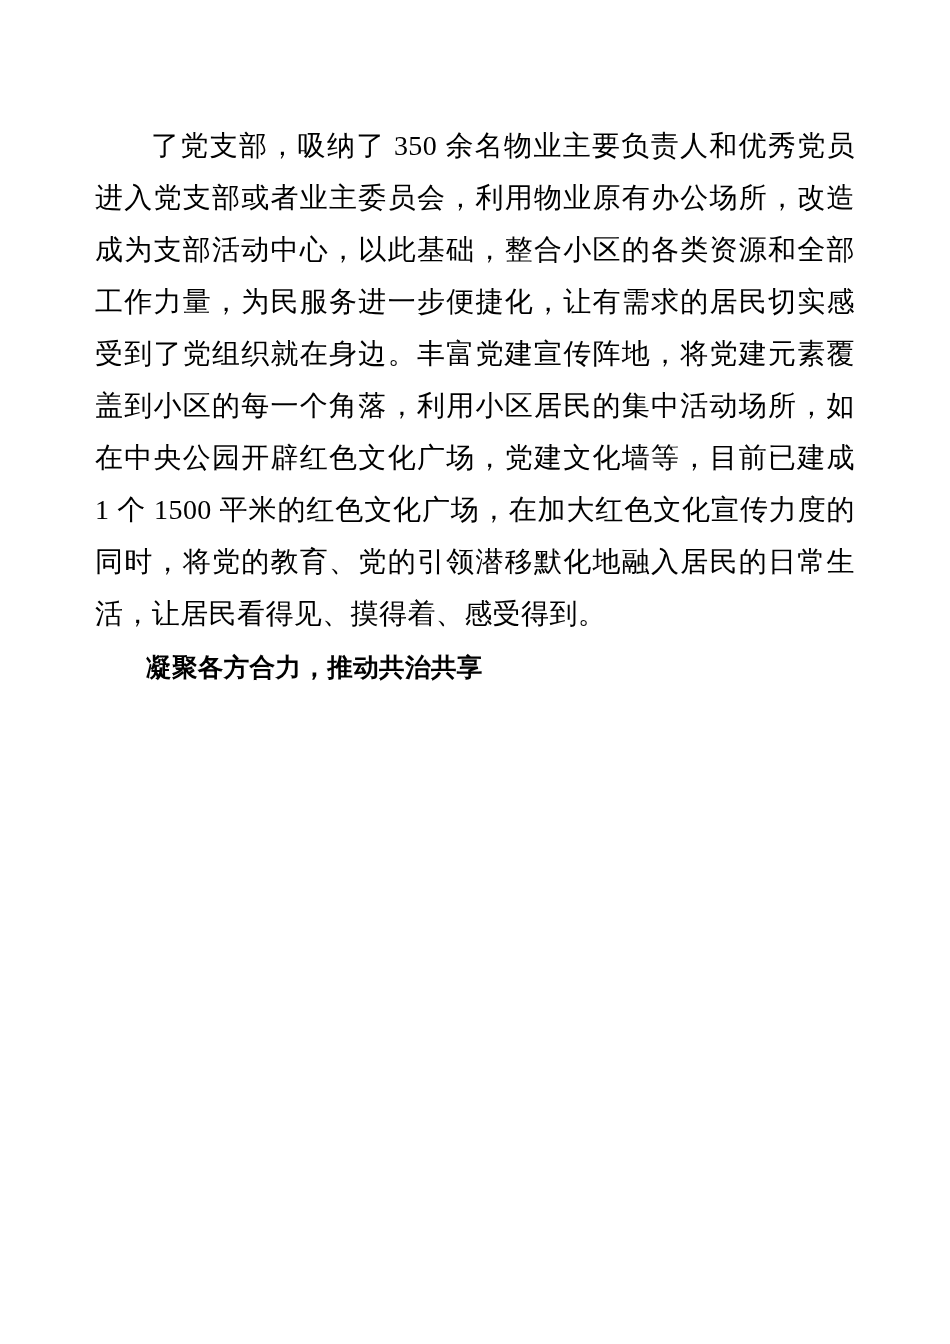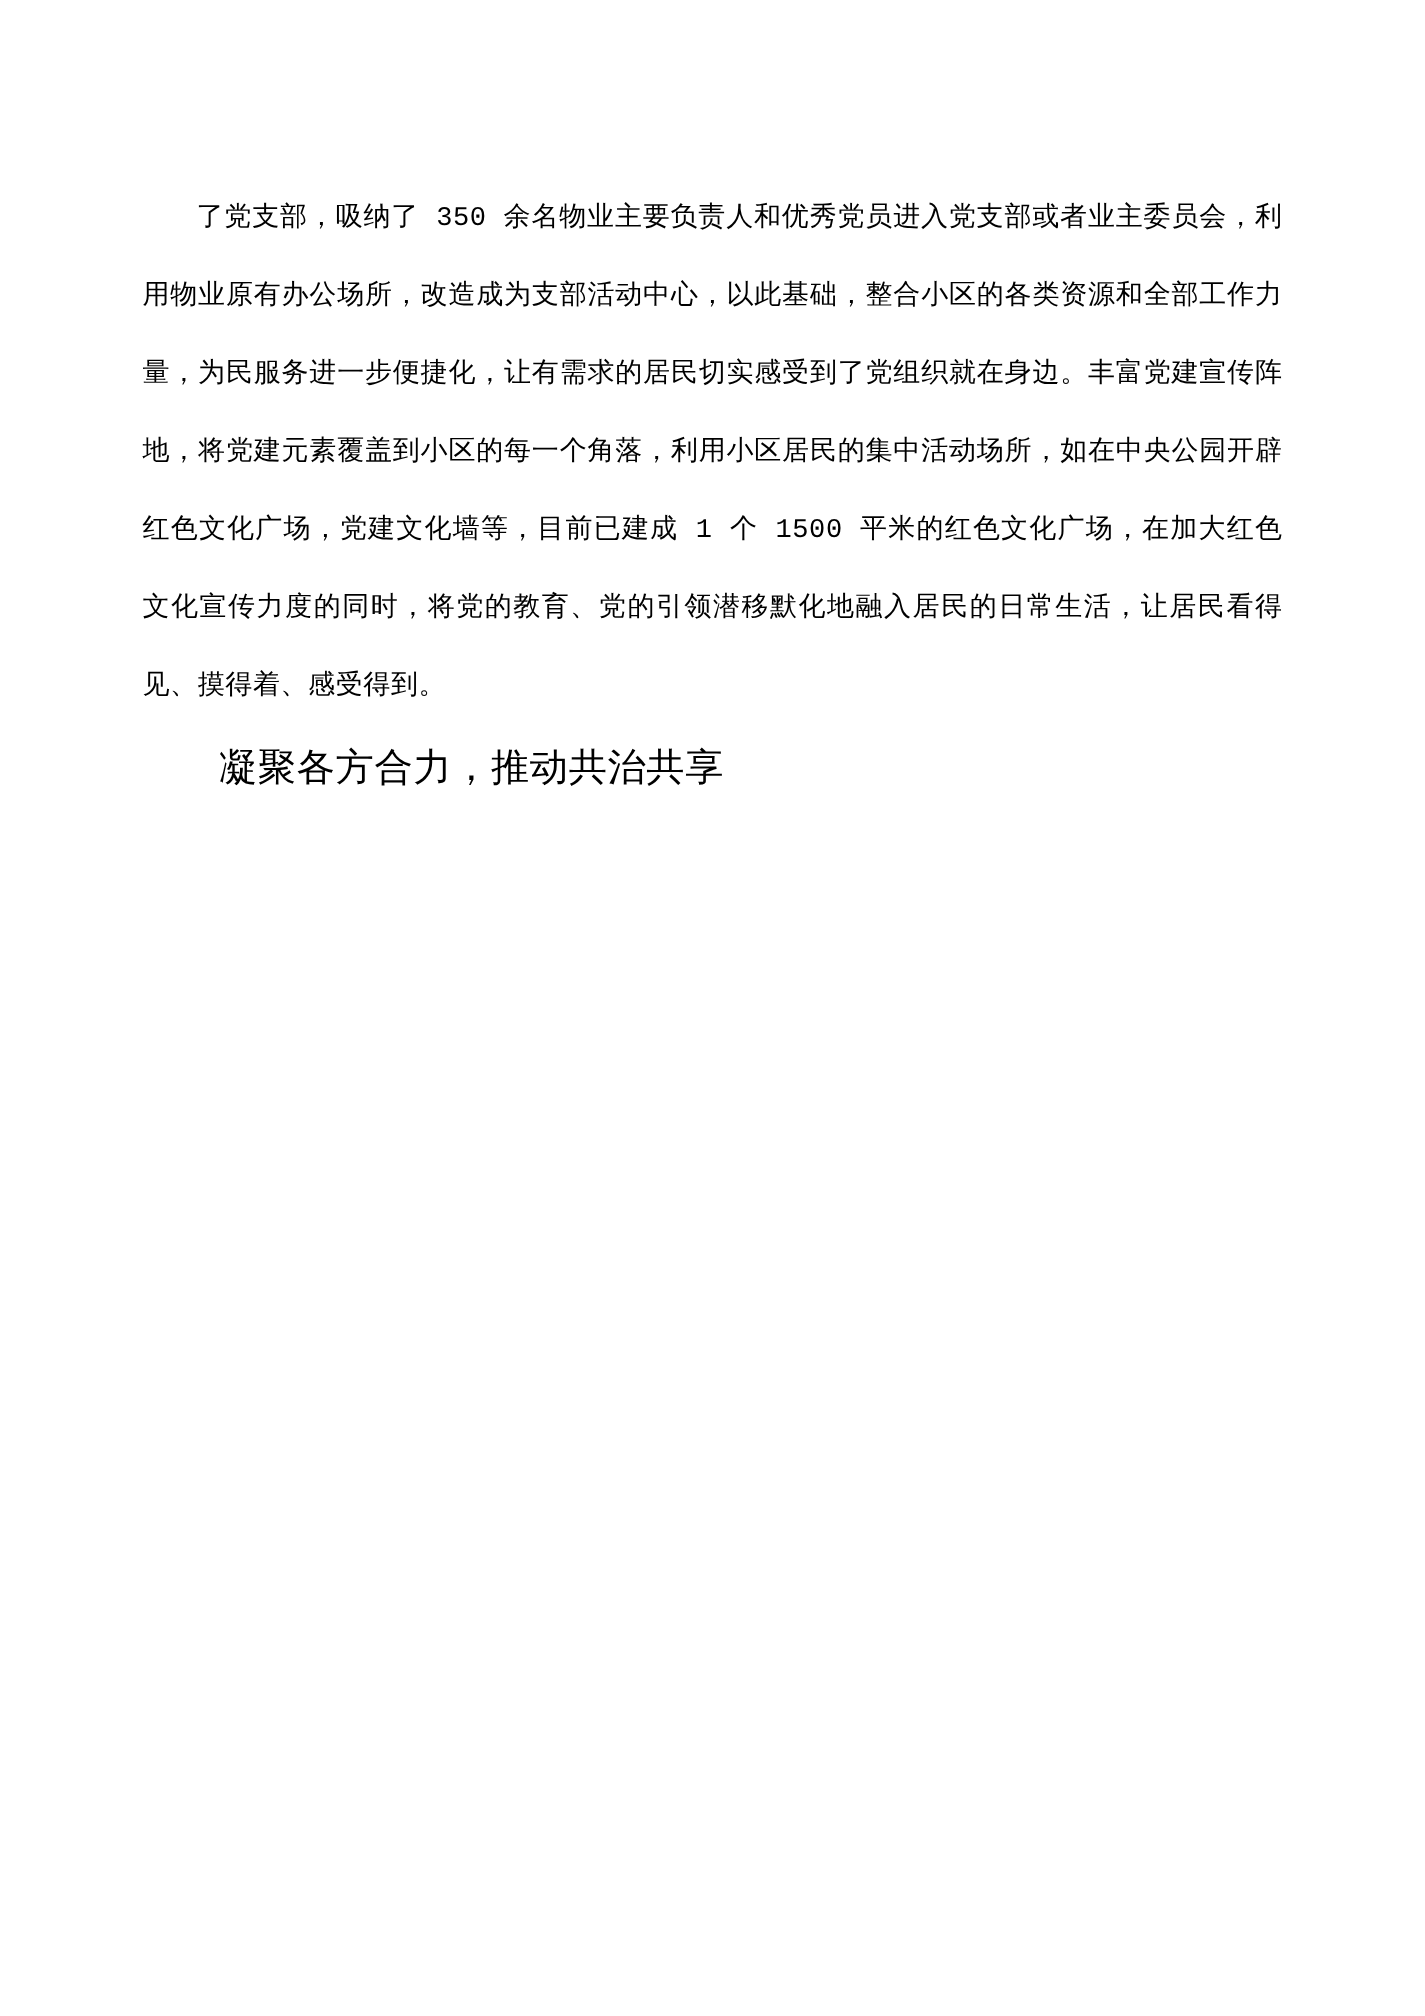--- a/index.html
+++ b/index.html
@@ -20,39 +20,40 @@
     height: 1344px;
     box-sizing: border-box;
     padding: 120px 95px 60px 95px;
     background: #ffffff;
   }
   .doc-body {
     width: 760px;
   }
   p.para {
     margin: 0 0 2px 0;
-    font-size: 18px;
+    font-size: 28px;
     line-height: 52px;
     text-align: justify;
     text-justify: inter-ideograph;
     text-indent: 2em;
     letter-spacing: 0.4px;
     word-break: break-all;
-    font-family: Liberation Mono, monospace;
+    font-family: Liberation Serif, serif;
   }
   p.para.first {
     text-indent: 2em;
   }
   p.heading {
     margin: 0 0 2px 0;
     font-size: 25.5px;
     line-height: 52px;
     text-indent: 2em;
     letter-spacing: 0.4px;
     font-family: "Liberation Serif", "DejaVu Serif", serif;
+    font-weight: bold;
   }
 </style>
 </head>
 <body>
 
 <div class="page">
   <div class="doc-body">
     <p class="para first">了党支部，吸纳了 350 余名物业主要负责人和优秀党员进入党支部或者业主委员会，利用物业原有办公场所，改造成为支部活动中心，以此基础，整合小区的各类资源和全部工作力量，为民服务进一步便捷化，让有需求的居民切实感受到了党组织就在身边。丰富党建宣传阵地，将党建元素覆盖到小区的每一个角落，利用小区居民的集中活动场所，如在中央公园开辟红色文化广场，党建文化墙等，目前已建成 1 个 1500 平米的红色文化广场，在加大红色文化宣传力度的同时，将党的教育、党的引领潜移默化地融入居民的日常生活，让居民看得见、摸得着、感受得到。</p>
     <p class="heading">凝聚各方合力，推动共治共享</p>
   </div>

